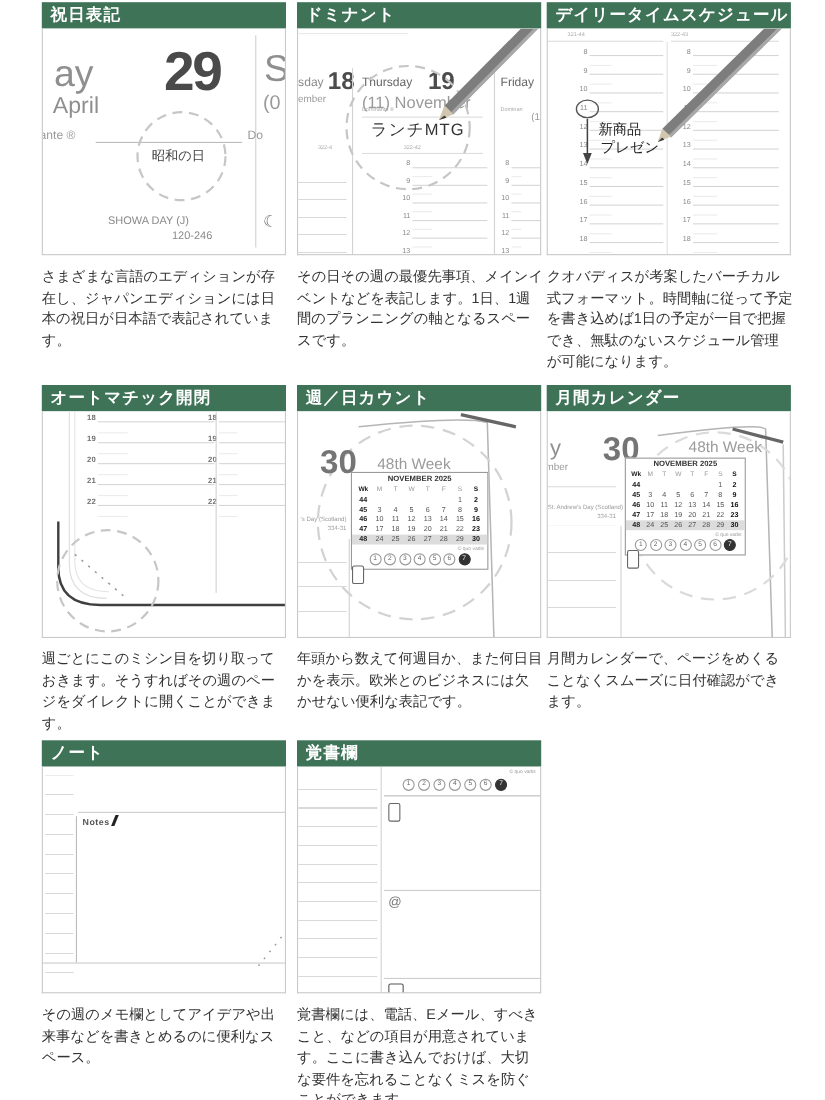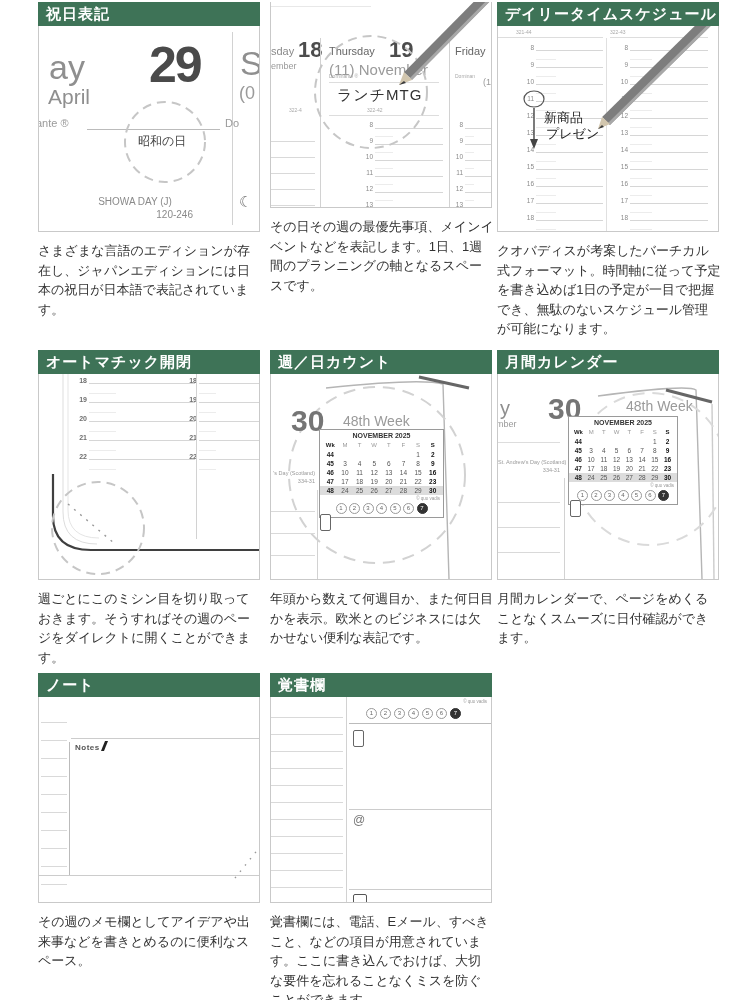--- a/index.html
+++ b/index.html
@@ -65,20 +65,21 @@
       <span class="abs" style="left:186px;top:92px;font-size:11px;color:#9a9a9a;">Do</span>
       <span class="abs" style="left:200px;top:168px;font-size:15px;color:#777;">☾</span>
       <svg class="svgfill" width="222" height="205" viewBox="0 0 222 205">
         <circle cx="126" cy="116" r="40" fill="none" stroke="#c6c6c6" stroke-width="2" stroke-dasharray="9 6"></circle>
       </svg>
     </div>
     <p class="desc">さまざまな言語のエディションが存在し、ジャパンエディションには日本の祝日が日本語で表記されています。</p>
   </section>
 
   <section class="card" style="left:270px;top:2px;">
+    <div class="card-header">ドミナント</div>
     <div class="figure">
       <div class="hl" style="left:0;top:4px;width:100px;border-top-color:#e8e8e8;"></div>
       <span class="abs" style="left:0;top:44px;font-size:11px;color:#8a8a8a;">sday</span>
       <span class="abs" style="left:27px;top:37px;font-size:22px;font-weight:bold;color:#4c4c4c;">18</span>
       <span class="abs" style="left:0;top:60px;font-size:9px;color:#9a9a9a;">ember</span>
       <div class="vline" style="left:49px;top:36px;height:169px;"></div>
       <span class="abs" style="left:58px;top:44px;font-size:11px;color:#666;">Thursday</span>
       <span class="abs" style="left:118px;top:37px;font-size:22px;font-weight:bold;color:#4c4c4c;">19</span>
       <span class="abs" style="left:58px;top:60px;font-size:15px;color:#9a9a9a;">(11) November</span>
       <span class="abs" style="left:58px;top:72px;font-size:5px;color:#aaa;">Dominante ®</span>

